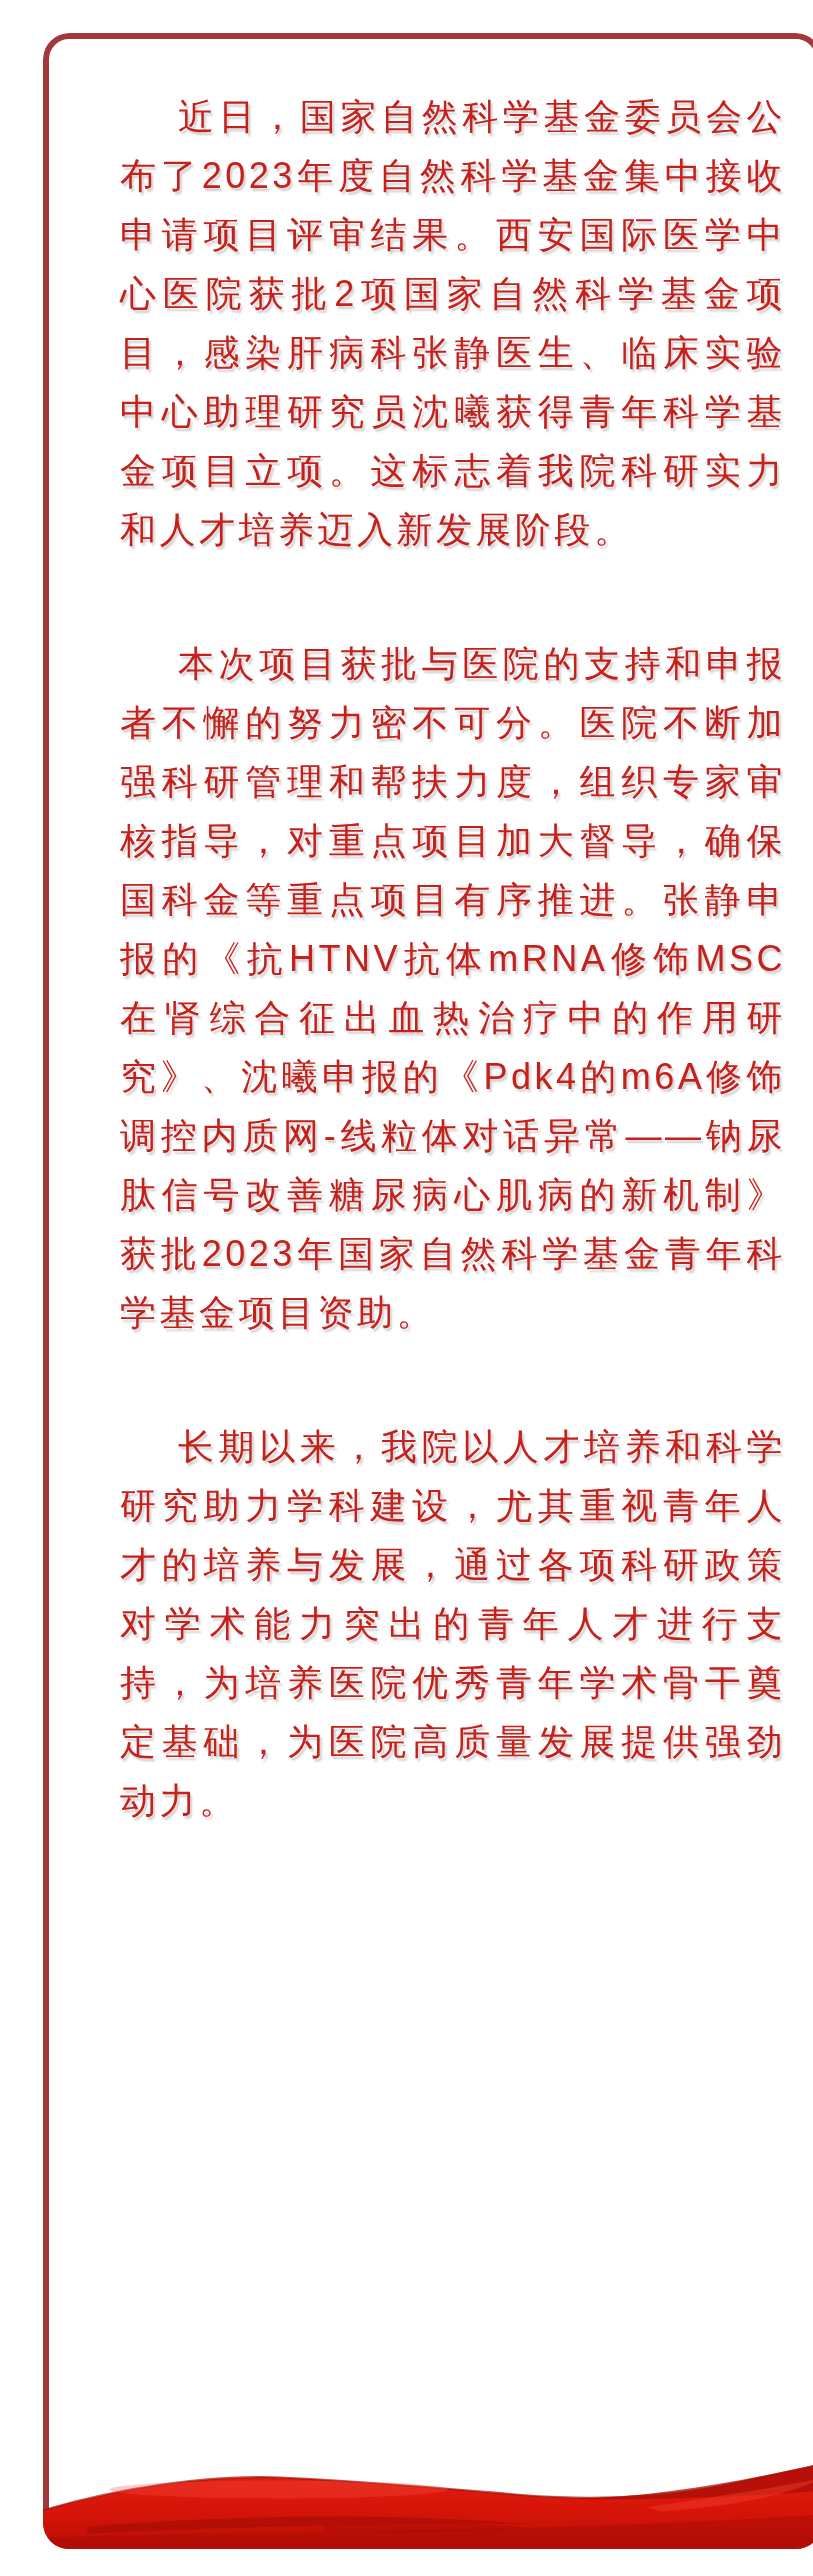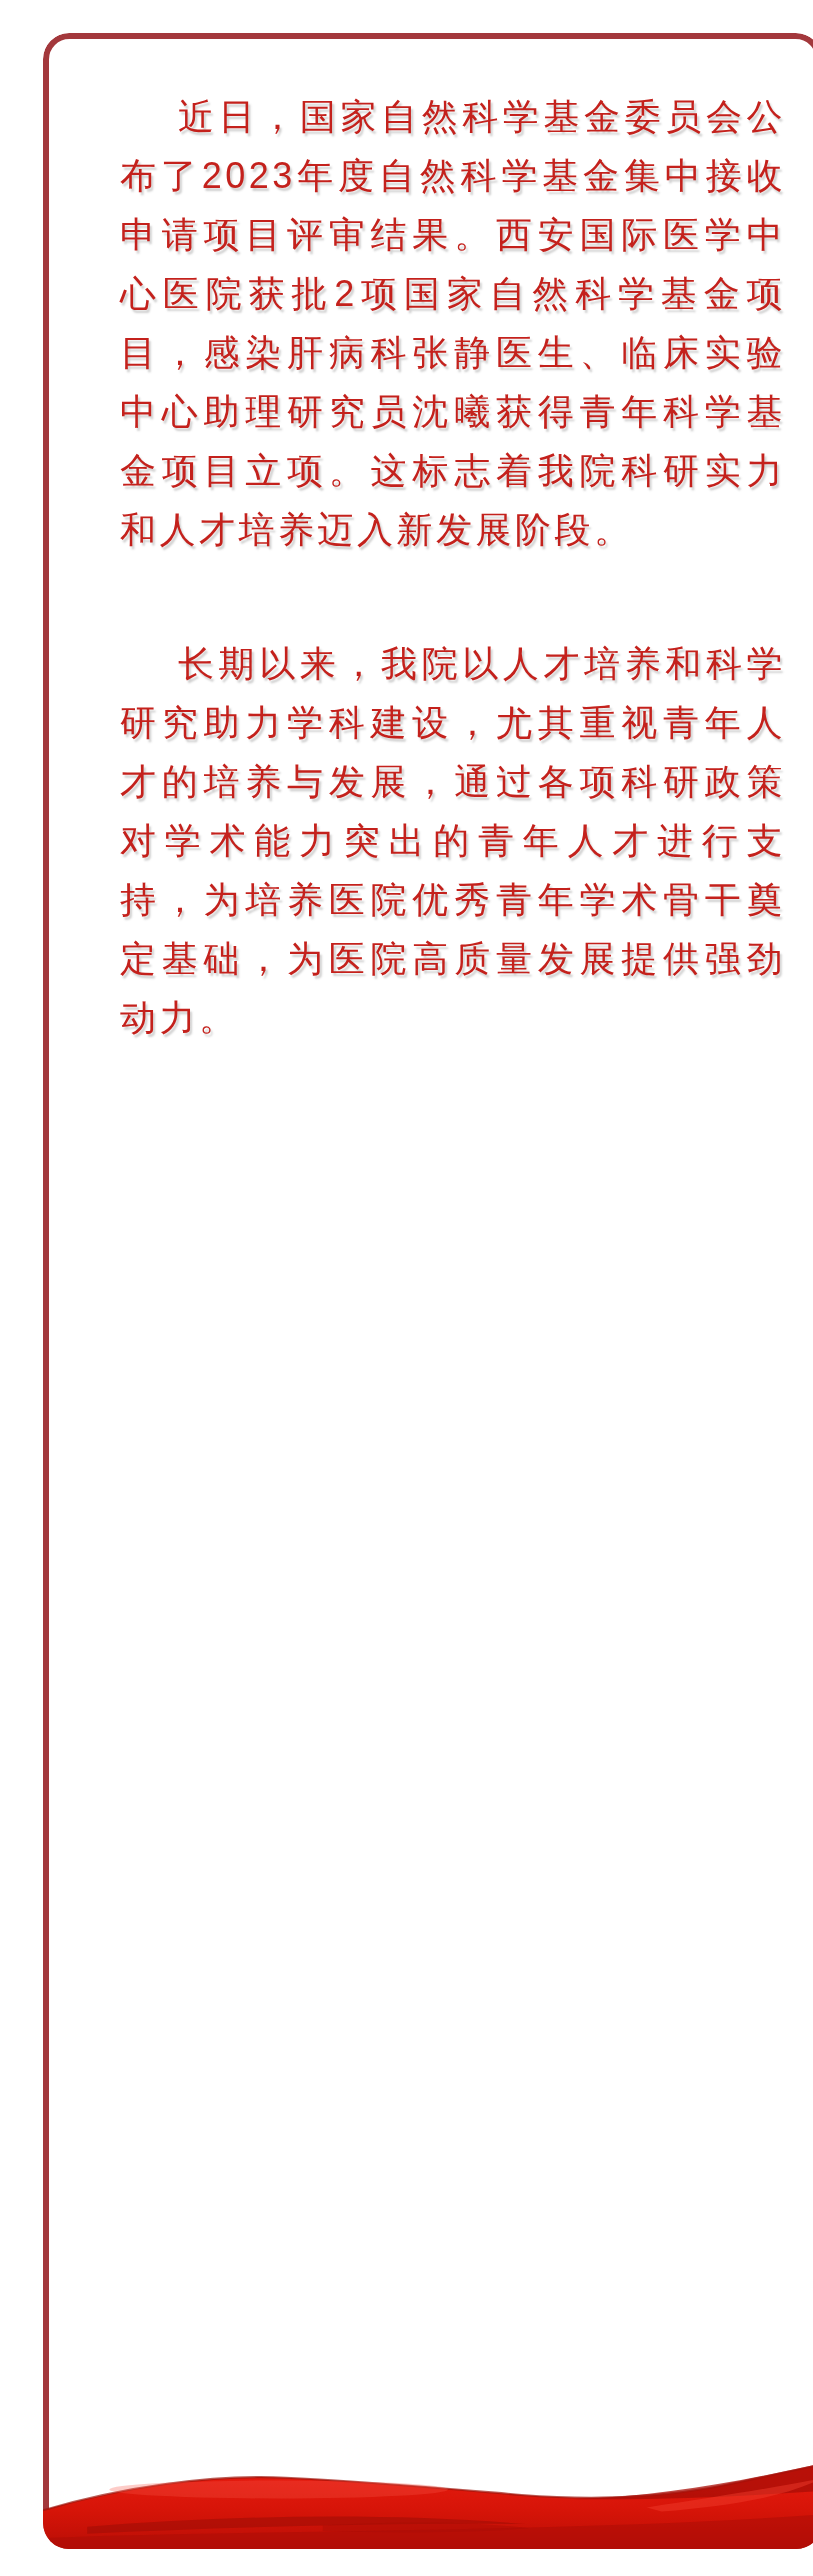--- a/index.html
+++ b/index.html
@@ -69,20 +69,21 @@
 </head>
 <body>
 
 <div class="page">
   <div class="card">
 
     <div class="card-border"></div>
 
     <div class="content">
       <p>近日，国家自然科学基金委员会公布了2023年度自然科学基金集中接收申请项目评审结果。西安国际医学中心医院获批2项国家自然科学基金项目，感染肝病科张静医生、临床实验中心助理研究员沈曦获得青年科学基金项目立项。这标志着我院科研实力和人才培养迈入新发展阶段。</p>
+      <p>本次项目获批与医院的支持和申报者不懈的努力密不可分。医院不断加强科研管理和帮扶力度，组织专家审核指导，对重点项目加大督导，确保国科金等重点项目有序推进。张静申报的《抗HTNV抗体mRNA修饰MSC在肾综合征出血热治疗中的作用研究》、沈曦申报的《Pdk4的m6A修饰调控内质网-线粒体对话异常——钠尿肽信号改善糖尿病心肌病的新机制》获批2023年国家自然科学基金青年科学基金项目资助。</p>
       <p>长期以来，我院以人才培养和科学研究助力学科建设，尤其重视青年人才的培养与发展，通过各项科研政策对学术能力突出的青年人才进行支持，为培养医院优秀青年学术骨干奠定基础，为医院高质量发展提供强劲动力。</p>
     </div>
 
     <svg class="ribbon" viewBox="0 0 1058 130" preserveAspectRatio="none" aria-hidden="true">
       <defs>
         <linearGradient id="rgMain" x1="0" y1="0" x2="0" y2="1">
           <stop offset="0%" stop-color="#e91c10"></stop>
           <stop offset="55%" stop-color="#d61408"></stop>
           <stop offset="100%" stop-color="#b90e06"></stop>
         </linearGradient>

